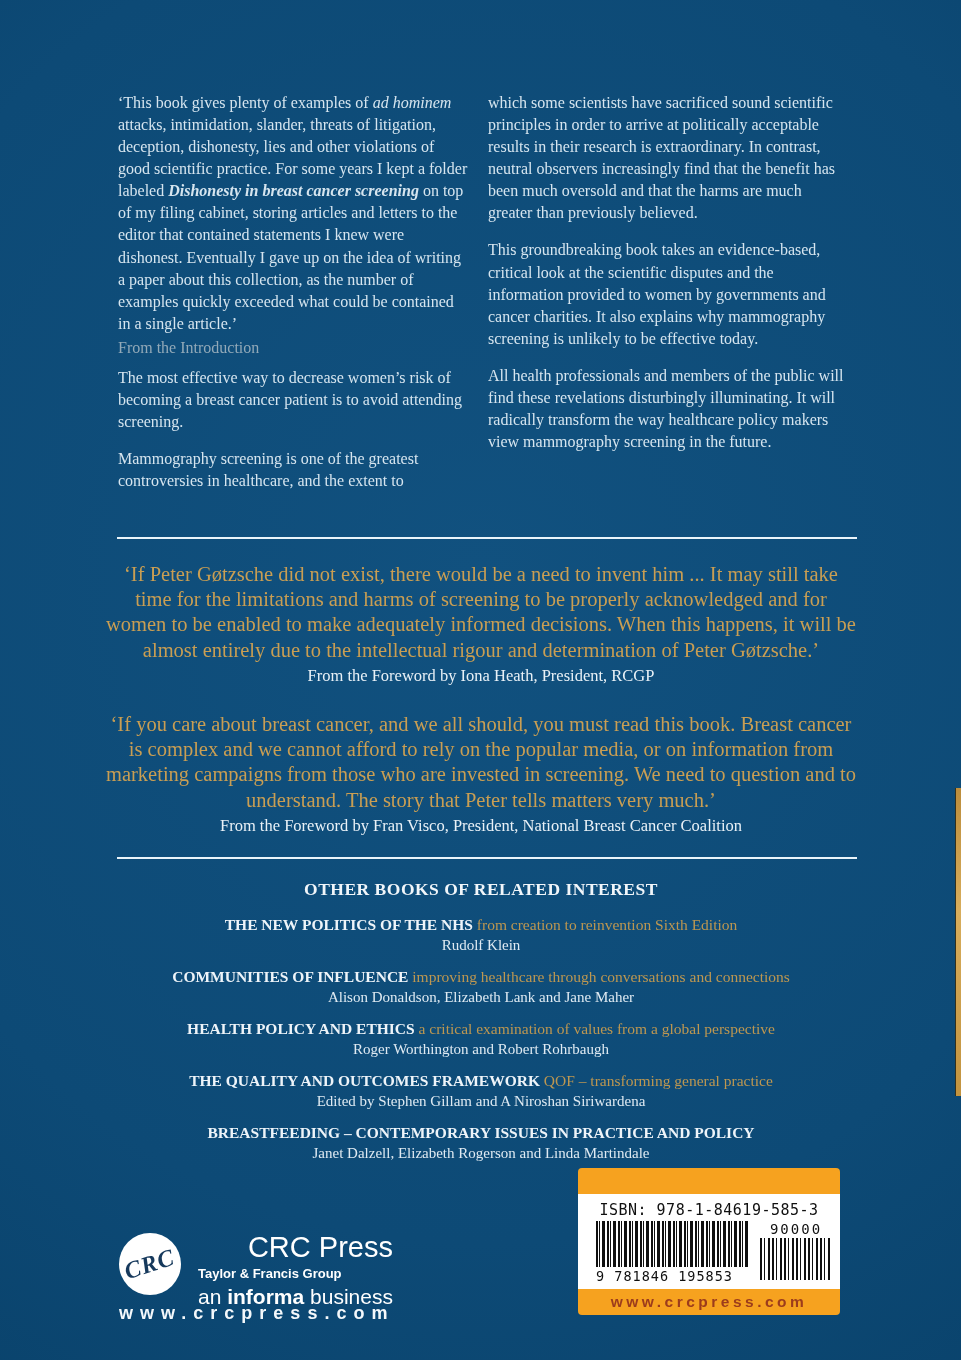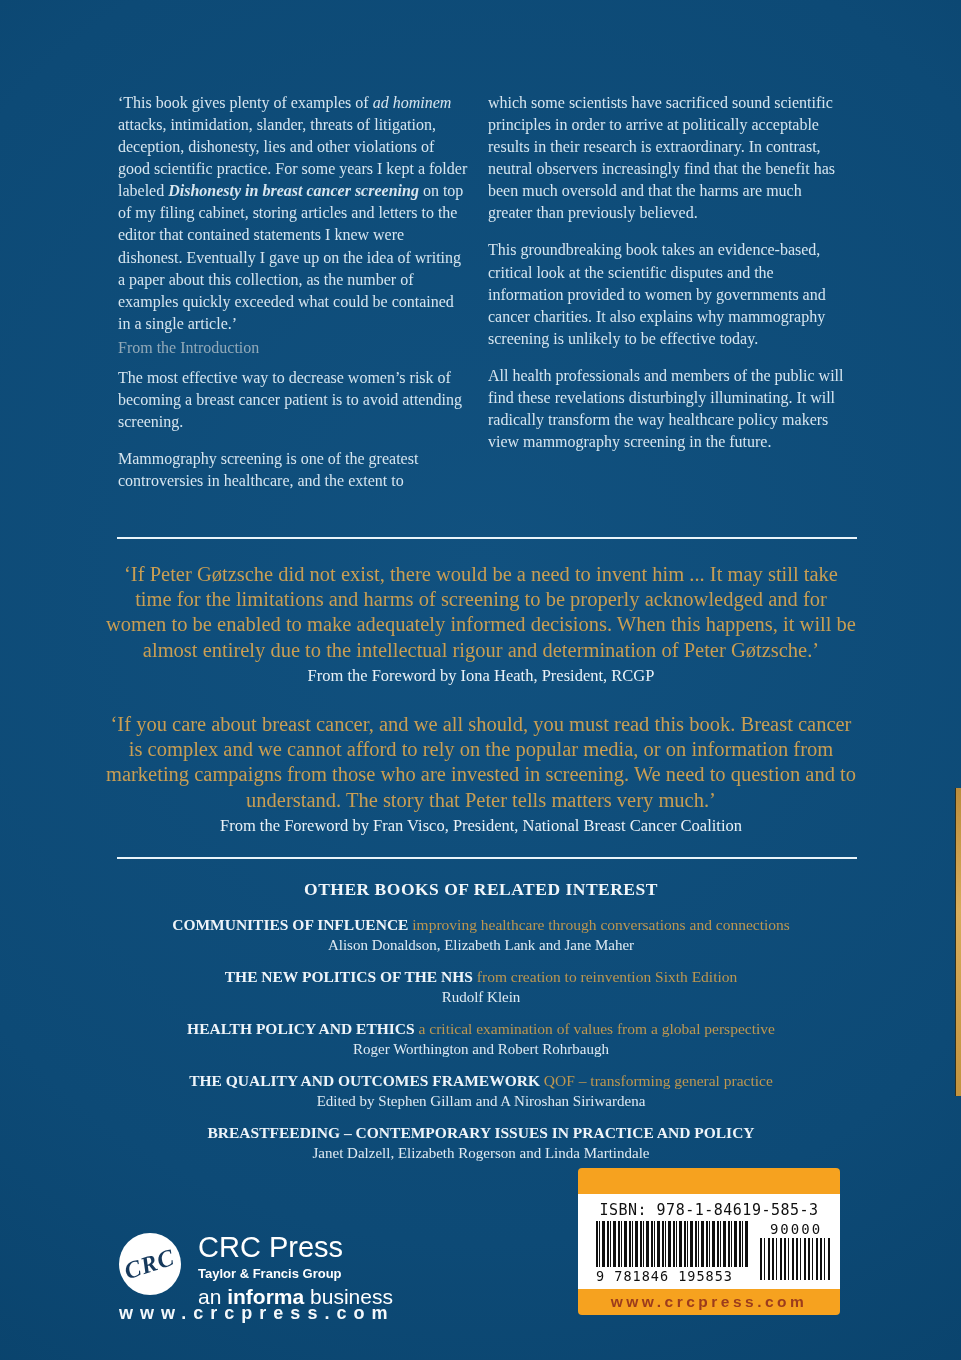--- a/index.html
+++ b/index.html
@@ -34,21 +34,21 @@
   .book-title{color:#eef4f9; font-weight:bold;}
   .book-subtitle{color:#bd9751;}
   .book-authors{color:#dfeaf2; font-size:15px; line-height:1.3; margin:1px 0 0;}
   
   .publisher{position:absolute; left:119px; top:1233px; display:flex; align-items:flex-start;}
   .crc-circle{width:62px; height:62px; border-radius:50%; background:#ffffff;
     display:flex; align-items:center; justify-content:center; flex:0 0 auto;}
   .crc-monogram{color:#16395c; font-family:"Liberation Serif",serif; font-weight:bold;
     font-style:italic; font-size:24px; transform:rotate(-18deg); letter-spacing:1px;}
   .wordmark{margin-left:17px; color:#ffffff; font-family:"Liberation Sans",sans-serif;}
-  .press-name{font-size:29px; line-height:1.0; font-weight:500; margin:0;}
+  .press-name{font-size:29px; line-height:1.0; font-weight:500; margin:0;text-align:right;}
   .group-name{font-size:13px; font-weight:bold; margin:4px 0 0;}
   .informa-line{font-size:21px; margin:4px 0 0;}
   .informa-line b{font-weight:bold;}
   .footer-url{position:absolute; left:119px; top:1303px; color:#f4f8fb;
     font-family:"Liberation Sans",sans-serif; font-weight:bold; font-size:18px; letter-spacing:7px; margin:0;}
   
   .barcode-block{position:absolute; left:578px; top:1168px; width:262px; border-radius:4px; overflow:hidden;}
   .bc-band{background:#f6a21f;}
   .bc-band-top{height:26px;}
   .bc-white{background:#ffffff; padding:7px 8px 5px;}
@@ -102,27 +102,27 @@
     <p class="quote-text">‘If you care about breast cancer, and we all should, you must read this book. Breast cancer is complex and we cannot afford to rely on the popular media, or on information from marketing campaigns from those who are invested in screening. We need to question and to understand. The story that Peter tells matters very much.’</p>
     <p class="quote-attr">From the Foreword by Fran Visco, President, National Breast Cancer Coalition</p>
   </div>
 
   <div class="rule rule-2"></div>
 
   <div class="books">
     <p class="books-heading">OTHER BOOKS OF RELATED INTEREST</p>
 
     <div class="book">
-      <p class="book-line"><span class="book-title">COMMUNITIES OF INFLUENCE</span><span class="book-subtitle"> improving healthcare through conversations and connections</span></p>
-      <p class="book-authors">Alison Donaldson, Elizabeth Lank and Jane Maher</p>
+      <p class="book-line"><span class="book-title">THE NEW POLITICS OF THE NHS</span><span class="book-subtitle"> from creation to reinvention Sixth Edition</span></p>
+      <p class="book-authors">Rudolf Klein</p>
     </div>
 
     <div class="book">
-      <p class="book-line"><span class="book-title">THE NEW POLITICS OF THE NHS</span><span class="book-subtitle"> from creation to reinvention Sixth Edition</span></p>
-      <p class="book-authors">Rudolf Klein</p>
+      <p class="book-line"><span class="book-title">COMMUNITIES OF INFLUENCE</span><span class="book-subtitle"> improving healthcare through conversations and connections</span></p>
+      <p class="book-authors">Alison Donaldson, Elizabeth Lank and Jane Maher</p>
     </div>
 
     <div class="book">
       <p class="book-line"><span class="book-title">HEALTH POLICY AND ETHICS</span><span class="book-subtitle"> a critical examination of values from a global perspective</span></p>
       <p class="book-authors">Roger Worthington and Robert Rohrbaugh</p>
     </div>
 
     <div class="book">
       <p class="book-line"><span class="book-title">THE QUALITY AND OUTCOMES FRAMEWORK</span><span class="book-subtitle"> QOF – transforming general practice</span></p>
       <p class="book-authors">Edited by Stephen Gillam and A Niroshan Siriwardena</p>

